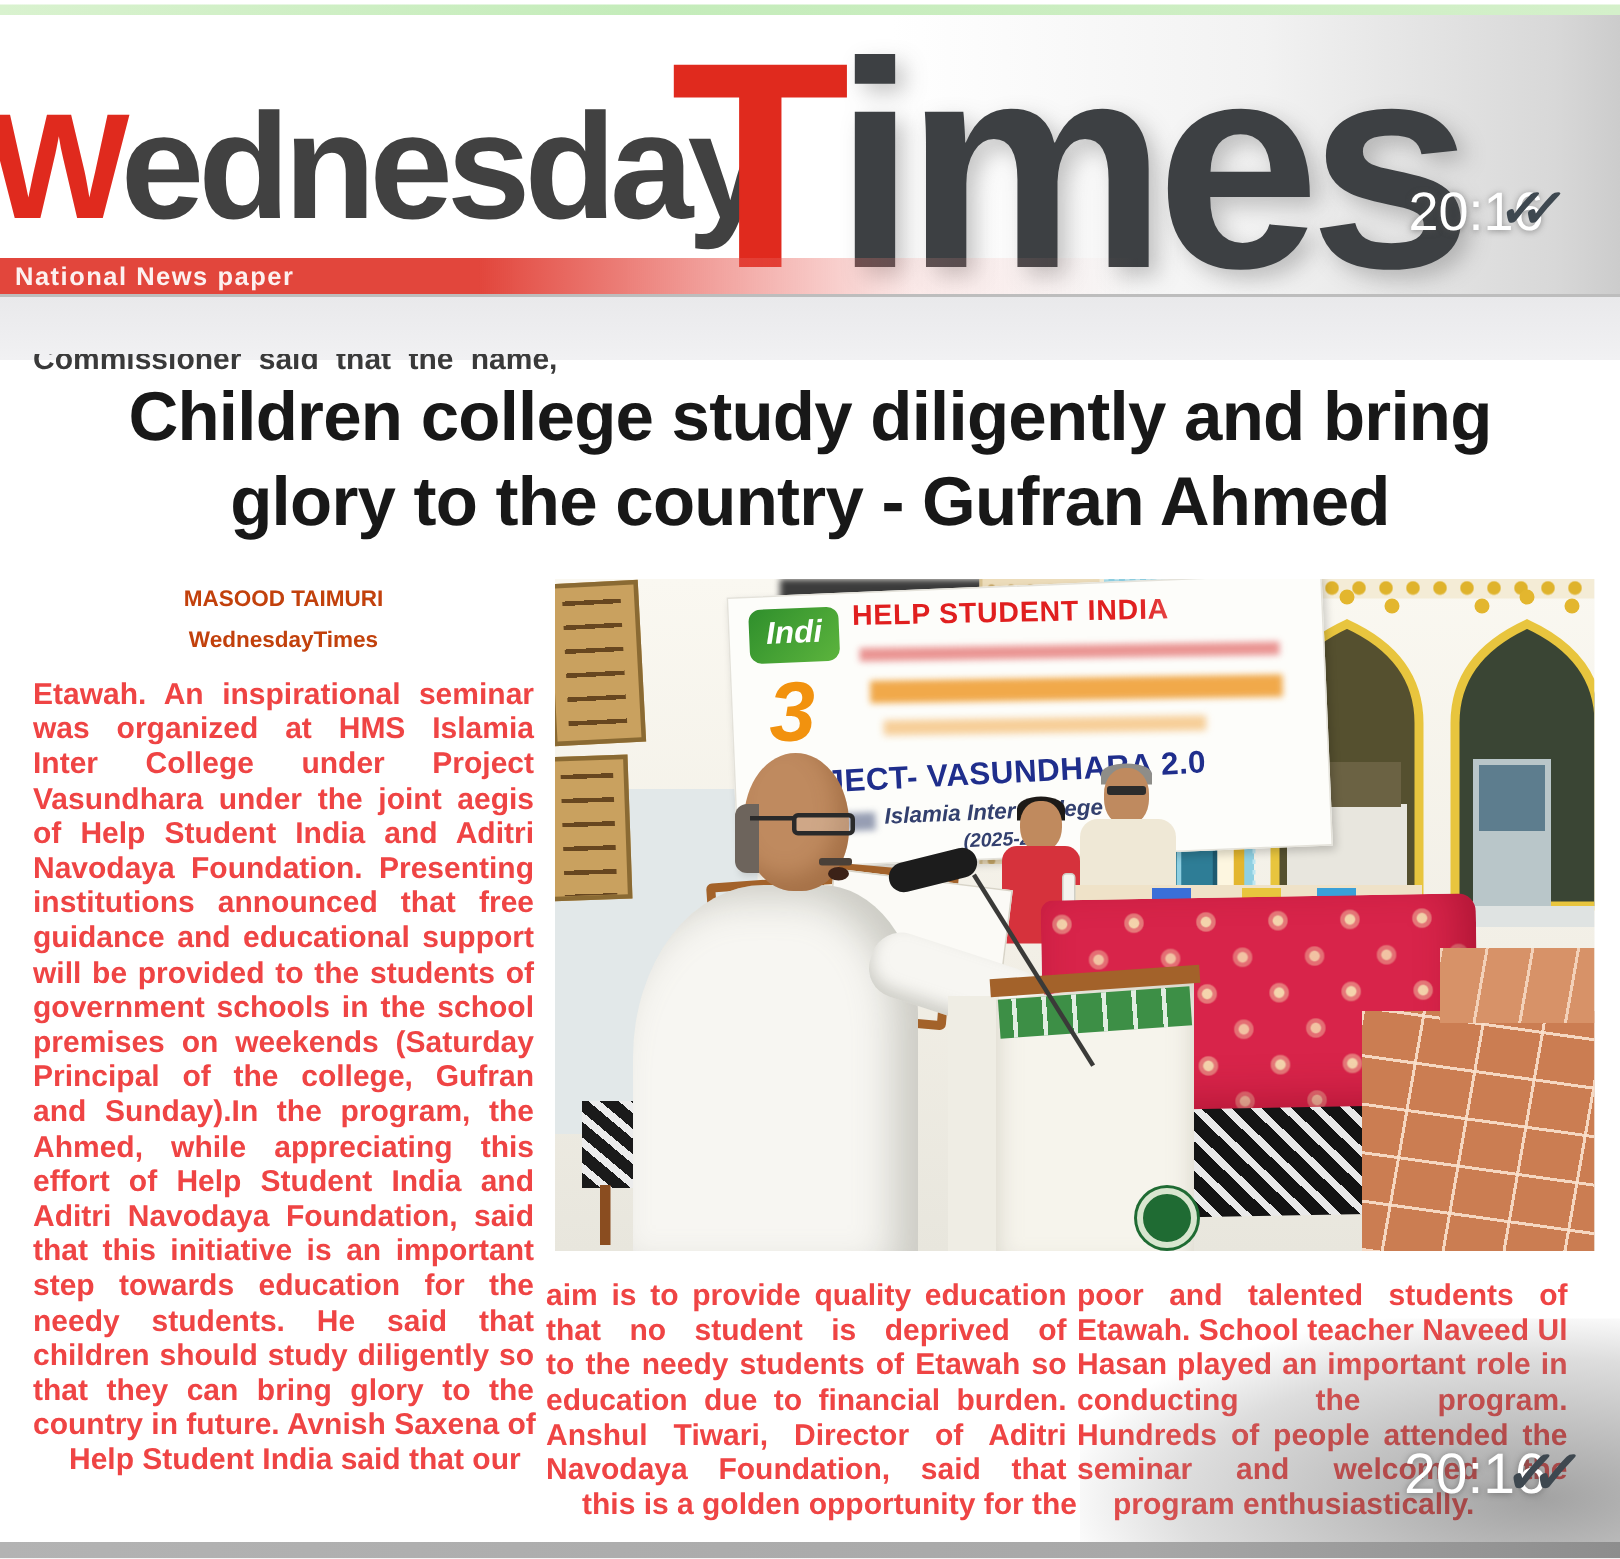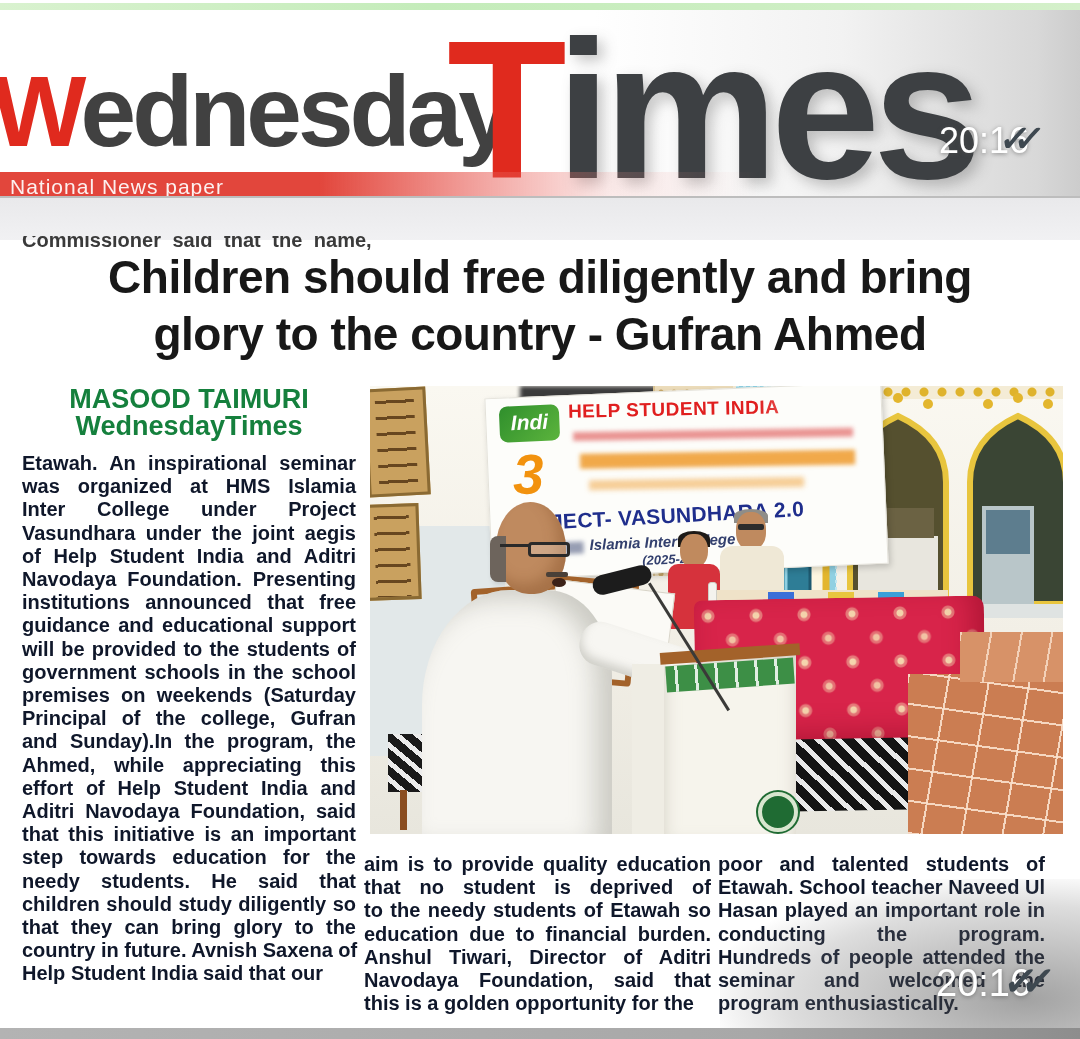--- a/index.html
+++ b/index.html
@@ -18,21 +18,21 @@
   .mast-word1 { position:absolute; left:-8px; top:44px; font-size:100px; font-weight:bold;
     letter-spacing:-4px; color:#414141; white-space:nowrap; }
   .mast-word1 .cap { color:#e02a1e; }
   .mast-word2 { position:absolute; left:447px; top:-12px; font-size:196px; font-weight:bold;
     letter-spacing:-7px; color:#3d4043; white-space:nowrap;
     text-shadow:6px 6px 14px rgba(90,90,90,.35); }
   .mast-word2 .cap { color:#e02a1e; text-shadow:none; }
   .ribbon { position:absolute; left:0; top:162px; width:760px; height:28px;
     background:linear-gradient(90deg,#e2463c 0%,#e2463c 42%,rgba(230,80,72,.55) 62%,rgba(240,150,145,.2) 80%,rgba(255,255,255,0));
     filter:blur(.4px); }
-  .ribbon-text { position:absolute; left:10px; top:3px; font-size:21px; font-weight:normal;
+  .ribbon-text { position:absolute; left:10px; top:3px; font-size:17px; font-weight:bold;
     color:#ffffff; letter-spacing:1px; opacity:.92;text-align:center; }
   .mast-bottom-edge { position:absolute; left:0; top:186px; width:100%; height:2px; background:#bdbdbd; }
   
   .gray-band { position:absolute; left:0; top:198px; width:100%; height:42px;
     background:linear-gradient(#e9e9eb,#f1f1f3); }
   
   .ts { position:absolute; color:#ffffff; font-weight:normal;
     text-shadow:0 1px 4px rgba(80,80,80,.6);margin-left:36px; }
   .ts-top { left:903px; top:120px; font-size:36px; }
   .ts-bottom { left:900px; top:962px; font-size:38px; }
@@ -44,25 +44,25 @@
     background:radial-gradient(ellipse at 85% 80%, rgba(70,70,70,.5), rgba(120,120,120,.25) 55%, rgba(150,150,150,0) 75%); }
   .bottom-strip { position:absolute; left:0; top:1028px; width:100%; height:11px;
     background:linear-gradient(90deg,#b3b3b3,#a8a8a8 70%,#8d8d8d); }
   
   .kicker-clip { position:absolute; left:22px; top:236px; width:560px; height:18px; overflow:hidden; }
   .kicker-clip span { display:block; margin-top:-7px; font-size:20px; font-weight:bold;
     color:#3a3a3a; word-spacing:6px; filter:blur(.4px); }
   .headline { position:absolute; left:0; top:249px; width:1080px; text-align:center;
     font-size:46px; line-height:57px; font-weight:bold; color:#181818; letter-spacing:-.5px; }
   .byline { position:absolute; left:22px; top:386px; width:334px; text-align:center;
-    font-size:27px; line-height:27px; font-weight:bold; color:#15803d; }
+    font-size:15px; line-height:27px; font-weight:bold; color:#c2410c; }
   .textcol { position:absolute; font-size:20px; line-height:23.2px; font-weight:bold;
-    color:#0f172a; }
+    color:#ef4444; }
   .textcol .line { text-align:justify; text-align-last:justify; white-space:nowrap; }
-  .textcol .line:last-child { text-align-last:left; }
+  .textcol .line:last-child { text-align-last:left;margin-left:24px; }
   .col1 { left:22px; top:452px; width:334px; }
   .col2 { left:364px; top:853px; width:347px; }
   .col3 { left:718px; top:853px; width:327px; }
   
   .photo { position:absolute; left:370px; top:386px; width:693px; height:448px;
     background:linear-gradient(#faf8f1 0%,#f2efe6 55%,#e8e6dd 100%); overflow:hidden; }
   .photo * { position:absolute; }
   .gold-band { left:330px; top:0; width:363px; height:13px; background:#f4ecd6;
     background-image:radial-gradient(circle 4px at 8px 6px,#dfb32c 0 4px,transparent 5px);
     background-size:18px 13px; }
@@ -189,21 +189,21 @@
     <div class="mast-bottom-edge"></div>
   </div>
 
   <div class="gray-band"></div>
 
   <div class="kicker-clip">
       <span>Commissioner said that the name,</span>
     </div>
 
   <div class="headline">
-    <div>Children should free diligently and bring</div>
+    <div>Children college study diligently and bring</div>
     <div>glory to the country - Gufran Ahmed</div>
   </div>
 
   <div class="byline">
     <div>MASOOD TAIMURI</div>
     <div>WednesdayTimes</div>
   </div>
 
   <div class="textcol col1">
       <div class="line">Etawah. An inspirational seminar</div>

